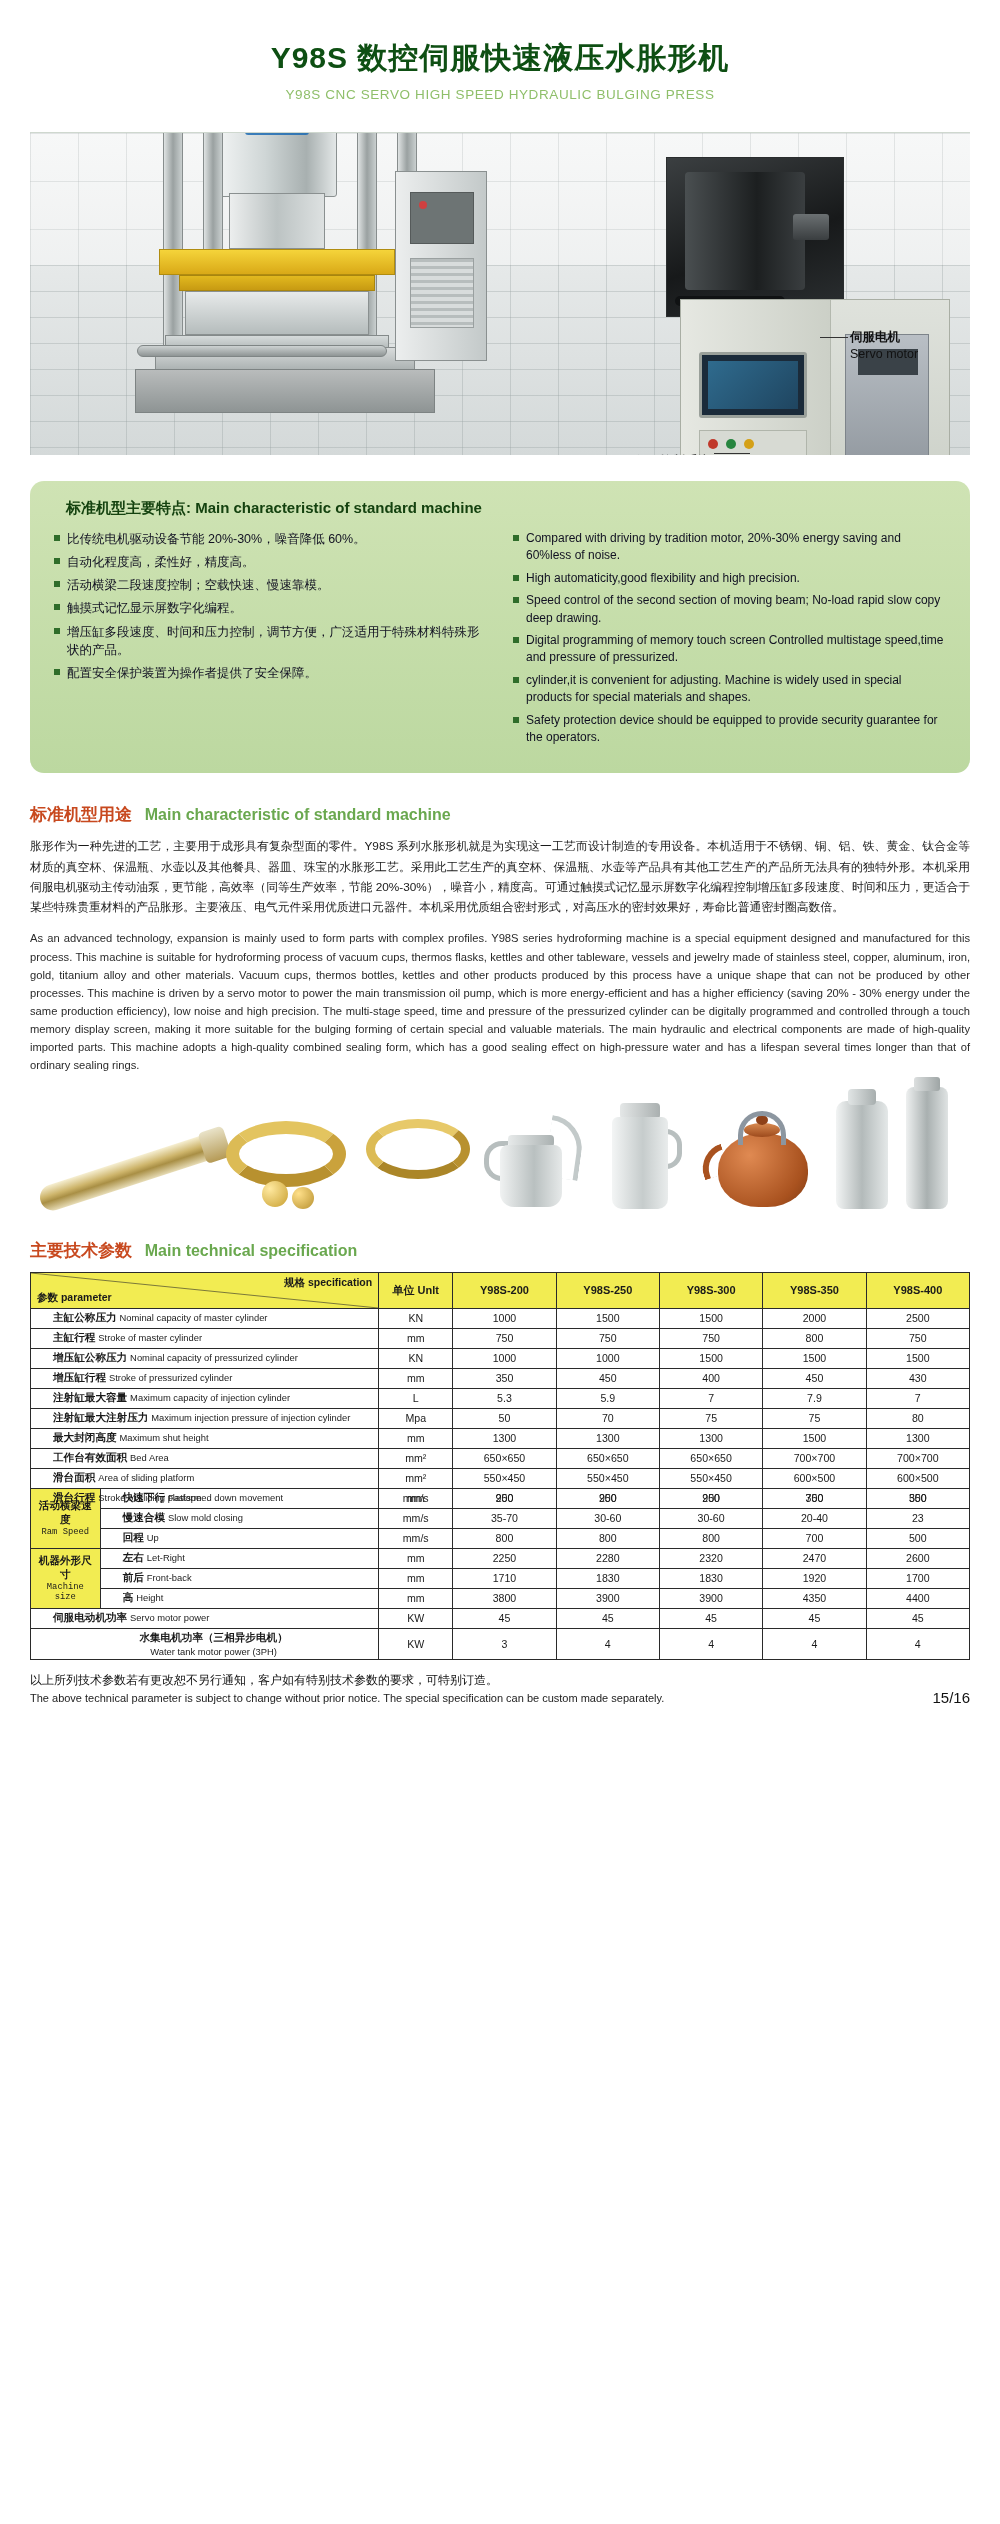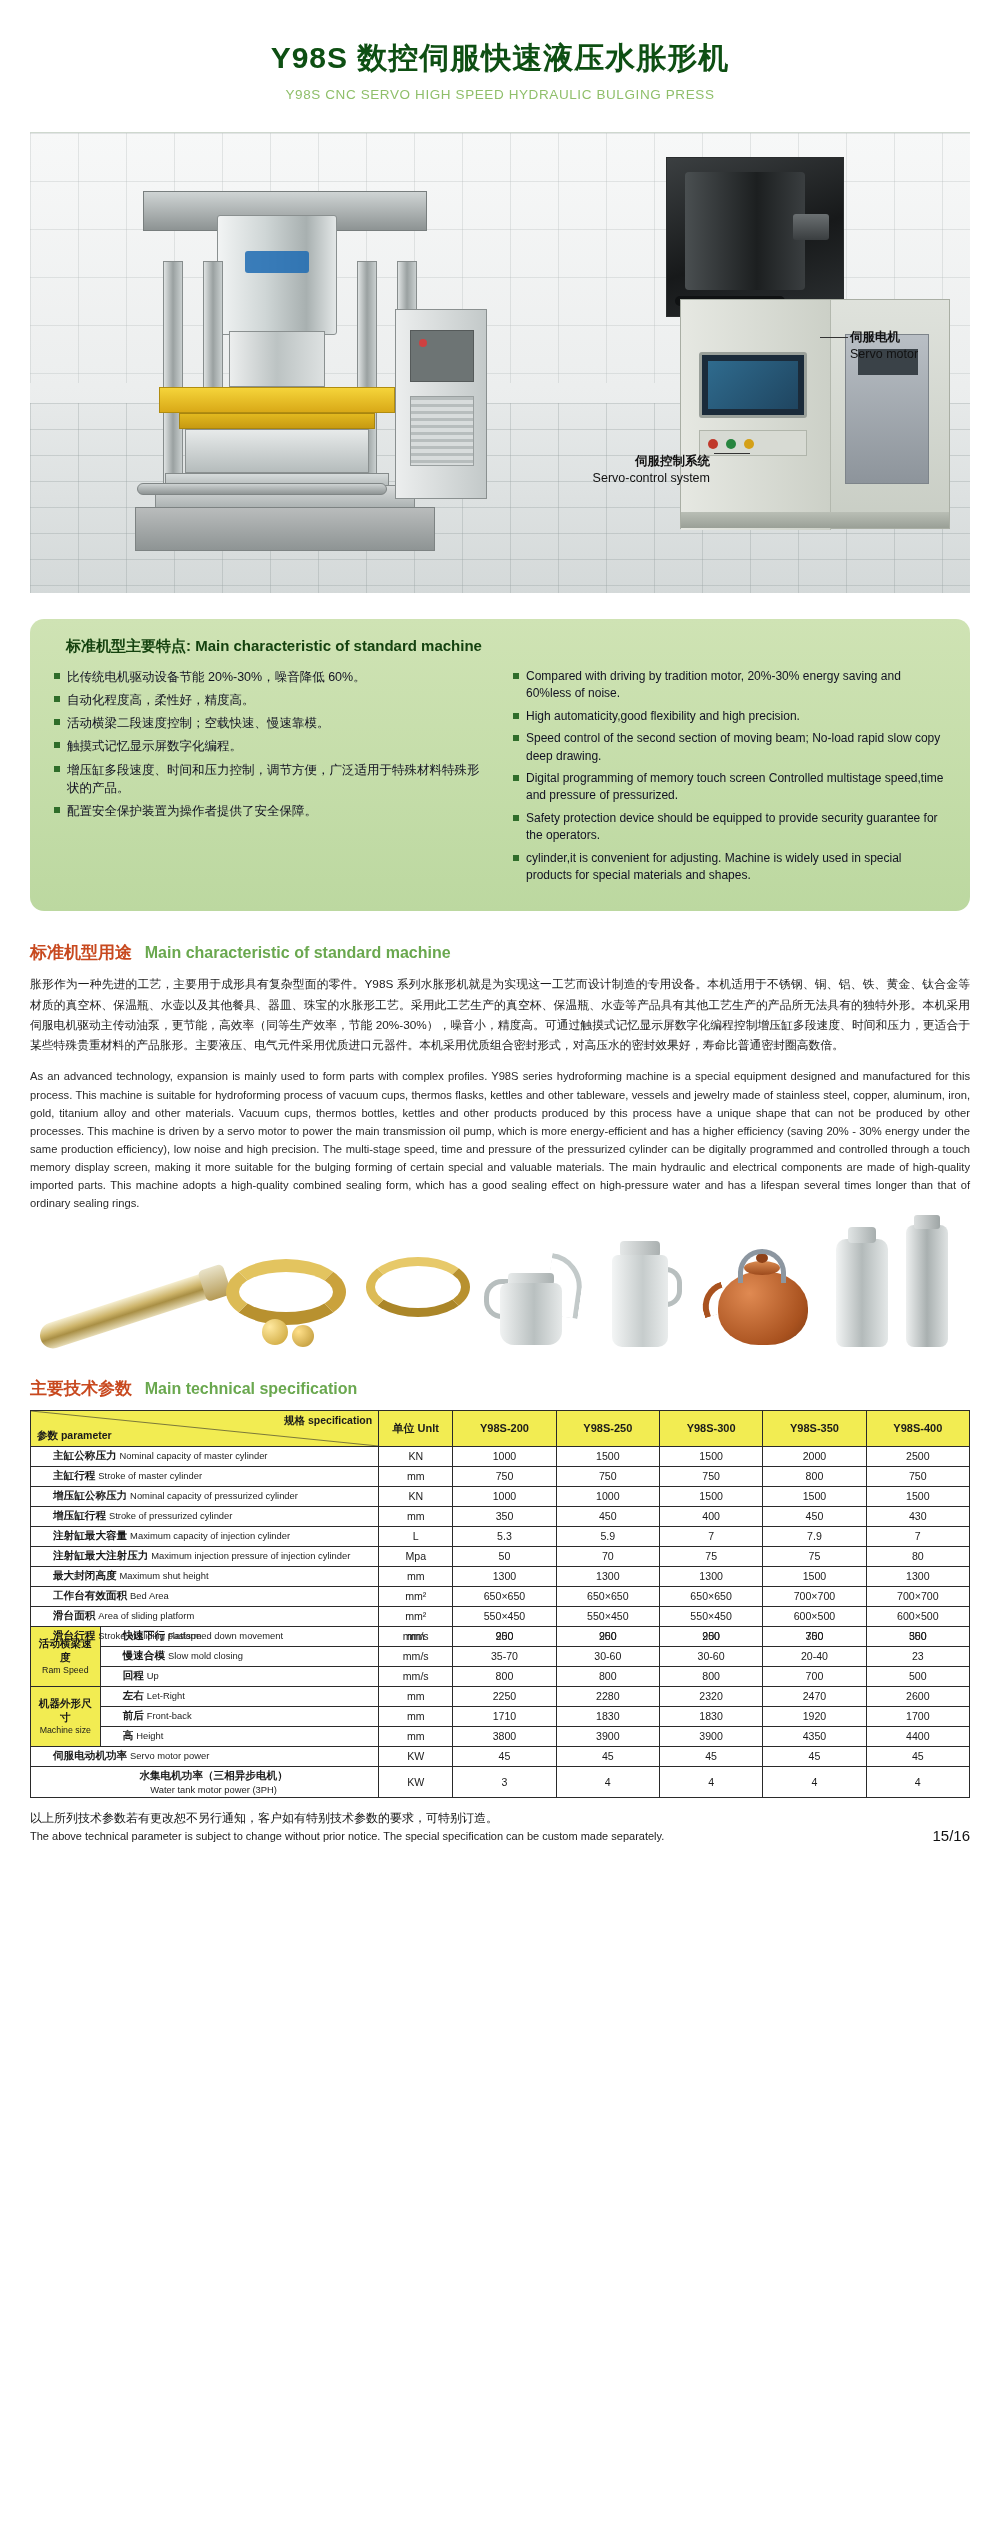--- a/index.html
+++ b/index.html
@@ -27,21 +27,21 @@
     font-weight: normal;
     color: #8fbf6a;
     letter-spacing: 0.6px;
   }
   .rule-top {
     width: 940px; margin: 16px auto 0 auto; height: 1px; background: #cfd8cf;
   }
 
   
   .hero {
-    width: 940px; height: 460px; margin: 0 auto; position: relative;
+    width: 940px; height: 322px; margin: 0 auto; position: relative;
     background: linear-gradient(to bottom, #f7f8f8 0%, #eceeee 55%, #dfe3e3 100%);
     overflow: hidden;
   }
   .hero .floor {
     position: absolute; left: 0; right: 0; bottom: 0; height: 190px;
     background:
       repeating-linear-gradient(to right, rgba(150,160,160,.35) 0 1px, transparent 1px 48px),
       repeating-linear-gradient(to bottom, rgba(150,160,160,.35) 0 1px, transparent 1px 26px),
       linear-gradient(to bottom,#e6e9e9,#d4d9d9);
   }
@@ -169,21 +169,21 @@
     font-size: 10.6px; background:#ffffff;
   }
   table.spec th, table.spec td {
     border: 1px solid #2a2a2a; padding: 2px 4px; text-align:center; vertical-align:middle;
     height: 20px;
   }
   table.spec thead th { background:#f2ec52; font-weight:bold; font-size:11px; }
   table.spec td.rowhead { text-align:left; padding-left:22px; background:#ffffff; }
   table.spec td.rowhead .cn { font-weight:bold; }
   table.spec td.rowhead .en { font-size:9.4px; color:#222; }
-  table.spec td.grp { background:#f2ec52; font-weight:bold; writing-mode:horizontal-tb; width:62px; }
+  table.spec td.grp { background:#f2ec52; font-weight:bold; writing-mode:horizontal-tb; width:62px;font-family:Liberation Mono, monospace; }
   table.spec td.grp .en { display:block; font-size:8.8px; font-weight:normal; }
   table.spec th.corner { background:#f2ec52; text-align:left; position:relative; height:36px; }
   table.spec th.corner .topright { position:absolute; right:6px; top:3px; font-size:10.5px; }
   table.spec th.corner .botleft { position:absolute; left:6px; bottom:3px; font-size:10.5px; }
   table.spec th.corner .diag { position:absolute; left:0; top:0; width:100%; height:100%; }
   table.spec col.c-name { width:310px; }
   table.spec col.c-unit { width:66px; }
   table.spec col.c-val { width:92px; }
 
   
@@ -277,22 +277,22 @@
           <li>增压缸多段速度、时间和压力控制，调节方便，广泛适用于特殊材料特殊形状的产品。</li>
           <li>配置安全保护装置为操作者提供了安全保障。</li>
         </ul>
       </div>
       <div class="feat-col">
         <ul>
           <li>Compared with driving by tradition motor, 20%-30% energy saving and 60%less of noise.</li>
           <li>High automaticity,good flexibility and high precision.</li>
           <li>Speed control of the second section of moving beam; No-load rapid slow copy deep drawing.</li>
           <li>Digital programming of memory touch screen Controlled multistage speed,time and pressure of pressurized.</li>
+          <li>cylinder,it is convenient for adjusting. Machine is widely used in special products for special materials and shapes.</li>
           <li>Safety protection device should be equipped to provide security guarantee for the operators.</li>
-          <li>cylinder,it is convenient for adjusting. Machine is widely used in special products for special materials and shapes.</li>
         </ul>
       </div>
     </div>
   </div>
 
   <div class="section">
     <div class="sec-title">
       <span class="cn">标准机型用途</span>
       <span class="en">Main characteristic of standard machine</span>
     </div>

